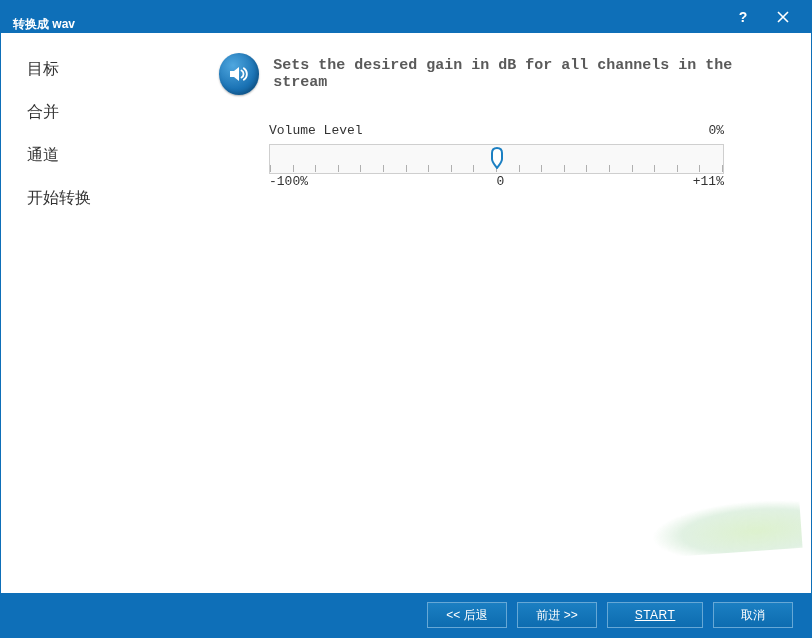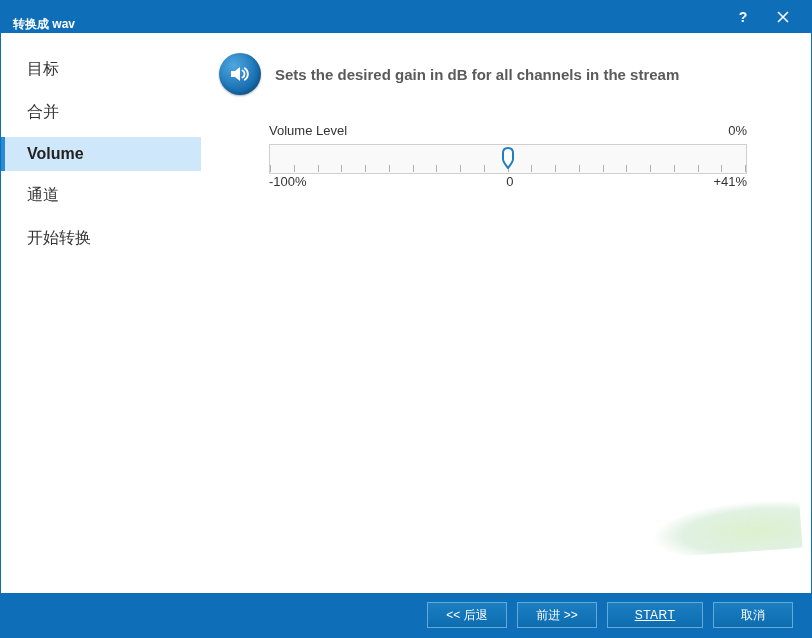--- a/index.html
+++ b/index.html
@@ -54,22 +54,23 @@
   }
   .sidebar .nav-item.selected {
     background: #cfe7fb;
     border-left: 4px solid #2a8ad4;
     padding-left: 22px;
     font-weight: bold;
     color: #222;
   }
   .content {
     flex: 1;
-    padding: 20px 14px 10px 18px;
+    padding: 20px 37px 10px 18px;
     position: relative;
+    font-family: Liberation Mono, monospace;
   }
   .header-row {
     display: flex;
     align-items: center;
     gap: 14px;
     margin-bottom: 28px;
   }
   .header-icon {
     width: 42px; height: 42px;
     border-radius: 50%;
@@ -185,21 +186,20 @@
         <path d="M1 1 L11 11 M11 1 L1 11" stroke="#fff" stroke-width="1.6"></path>
       </svg>
   </div>
 </div>
 
 <div class="main">
 
   <div class="sidebar">
     <div class="nav-item">目标</div>
     <div class="nav-item">合并</div>
-    <div class="nav-item selected">Volume</div>
     <div class="nav-item">通道</div>
     <div class="nav-item">开始转换</div>
   </div>
 
   <div class="content">
     <div class="header-row">
       <div class="header-icon">
         <svg viewBox="0 0 24 24">
             <g fill="#fff">
               <path d="M3 9v6h4l5 4V5L7 9H3z"></path>
@@ -245,21 +245,21 @@
           <svg width="12" height="22" viewBox="0 0 12 22">
               <path d="M6 1 C3 1 1 3 1 6 L1 12 C1 15 3 17 6 21 C9 17 11 15 11 12 L11 6 C11 3 9 1 6 1 Z" fill="#fff" stroke="#1b7fc2" stroke-width="2"></path>
             </svg>
         </div>
       </div>
     </div>
 
     <div class="range-row">
       <span>-100%</span>
       <span>0</span>
-      <span>+41%</span>
+      <span>+11%</span>
     </div>
 
     <div class="watermark"></div>
   </div>
 </div>
 
 <div class="footer">
   <div class="btn">&lt;&lt; 后退</div>
   <div class="btn">前进 &gt;&gt;</div>
   <div class="btn primary">START</div>

